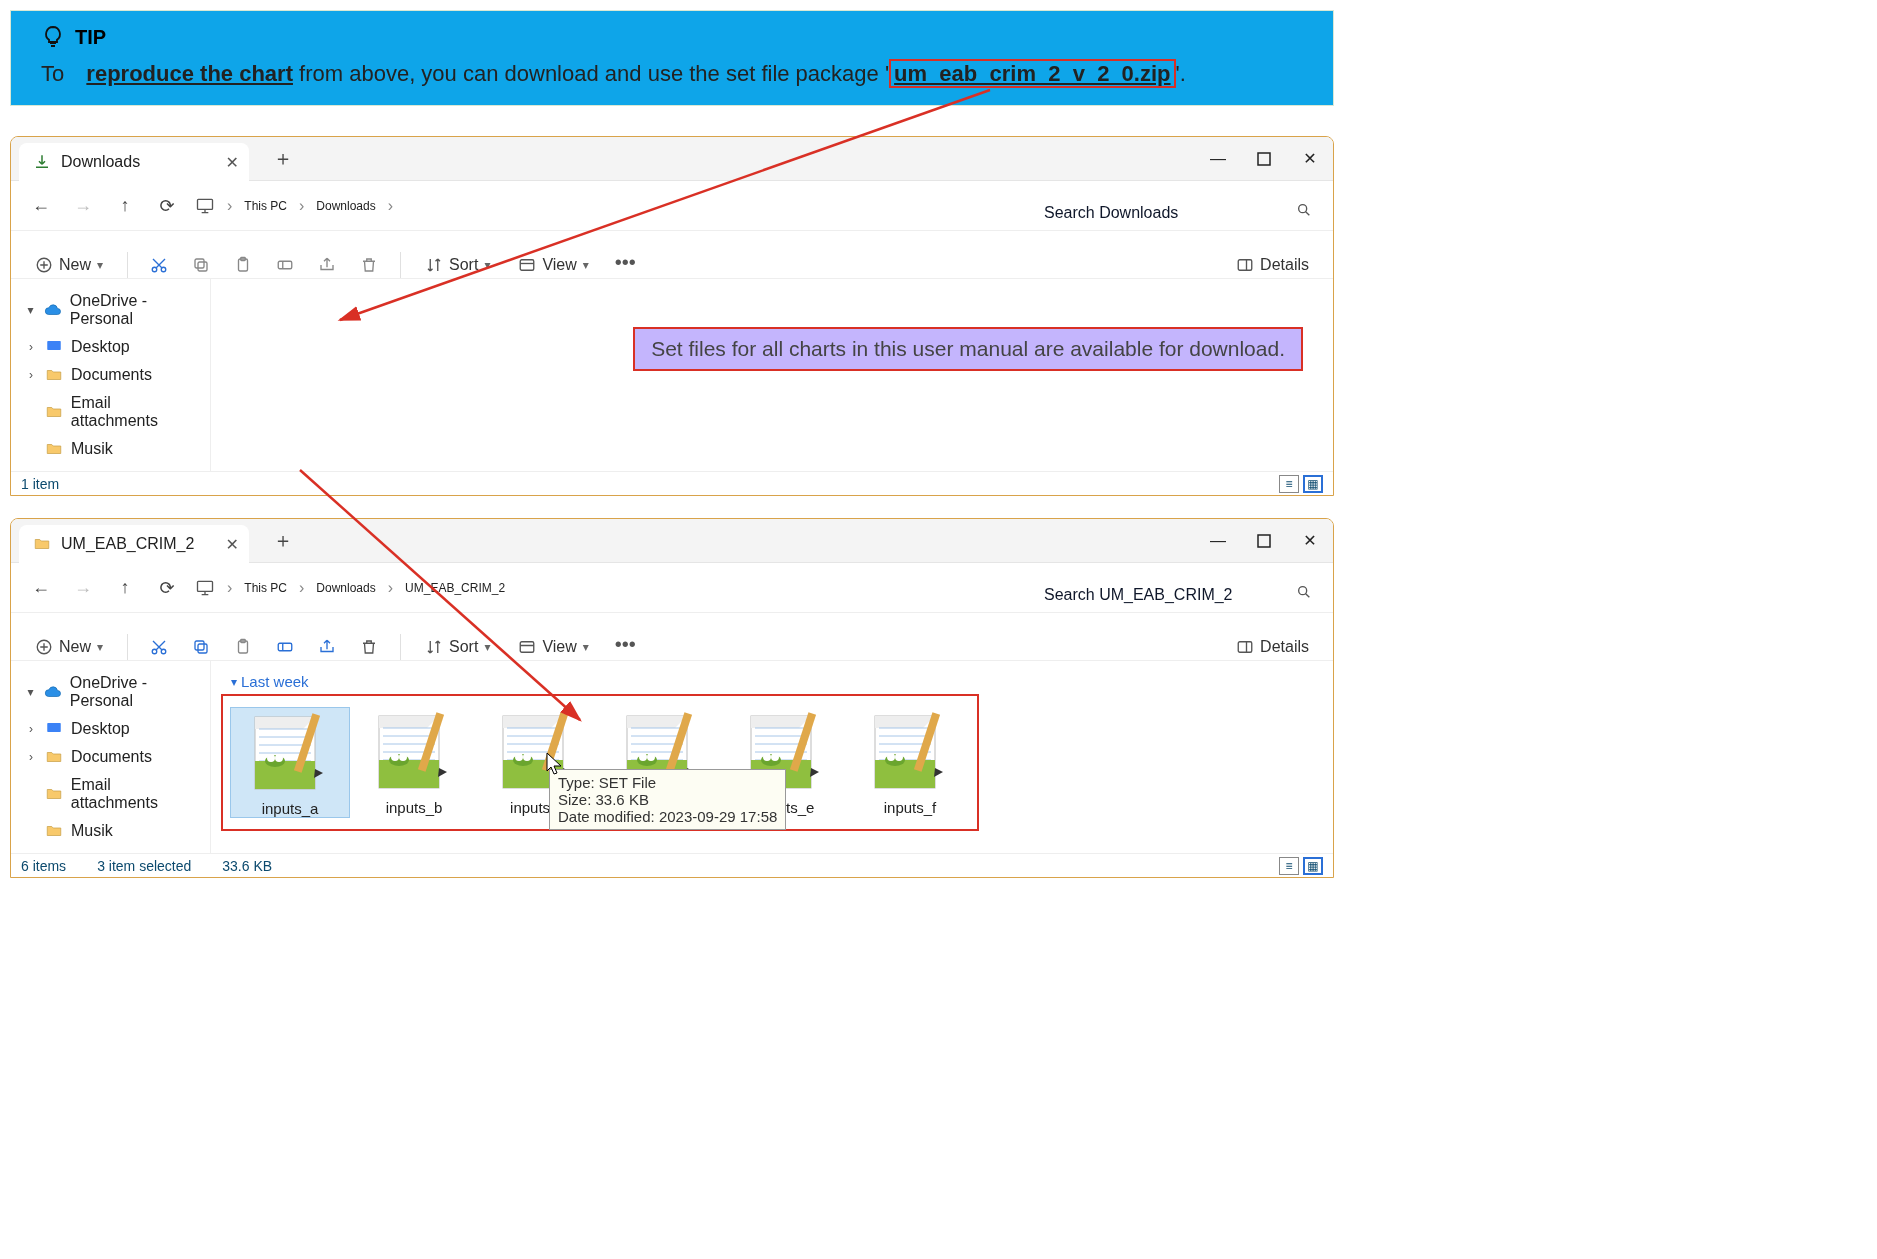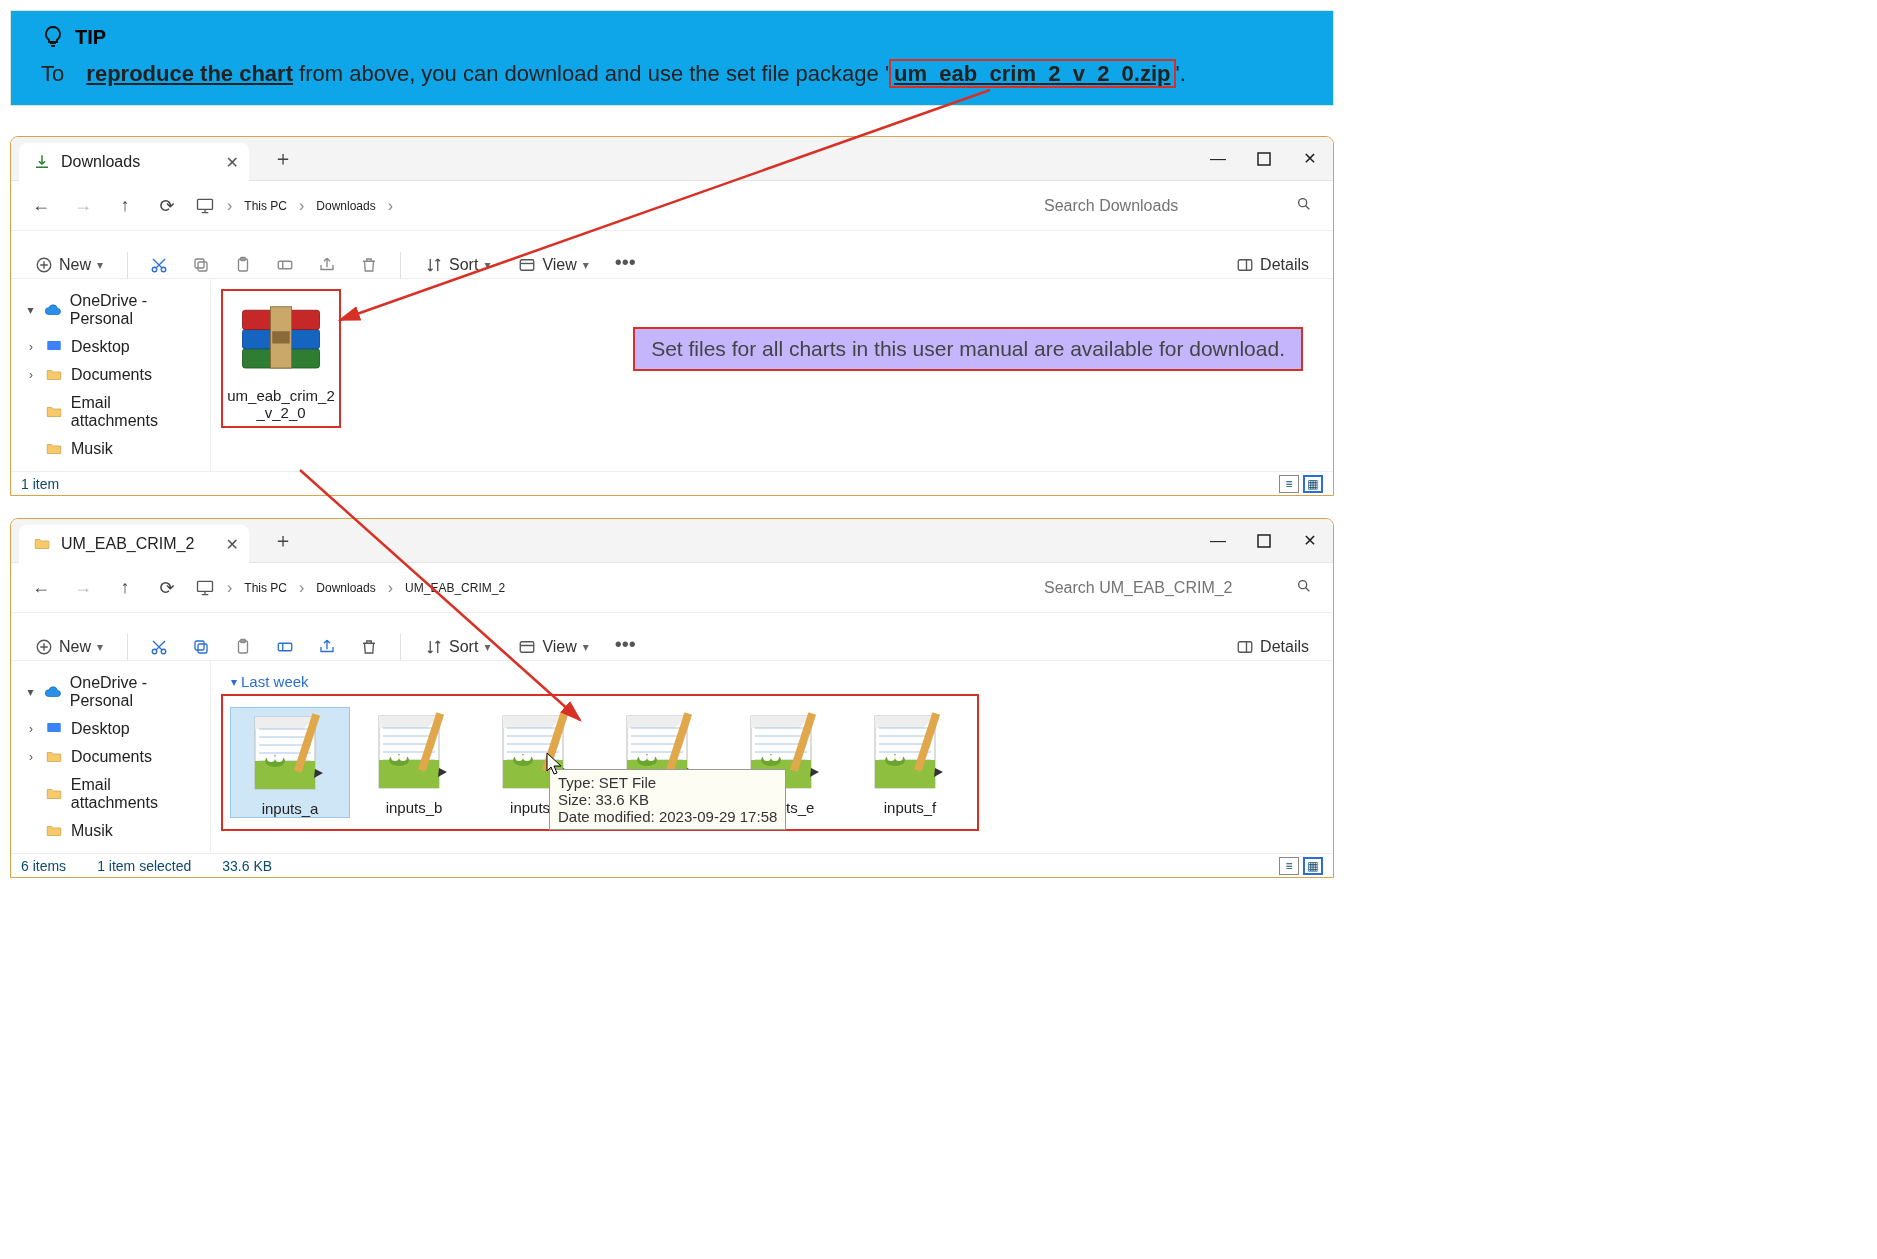--- a/index.html
+++ b/index.html
@@ -23,21 +23,21 @@
   .newtab { width: 32px; height: 32px; display: flex; align-items: center; justify-content: center; margin-left: 18px; font-size: 20px; color: #444; }
   .win-controls { margin-left: auto; display: flex; }
   .win-btn { width: 46px; height: 44px; display: flex; align-items: center; justify-content: center; color: #222; }
 
   .navbar { display: flex; align-items: center; height: 50px; padding: 0 10px; gap: 2px; border-bottom: 1px solid #eee; }
   .nav-btn { width: 40px; height: 34px; display: flex; align-items: center; justify-content: center; color: #444; font-size: 18px; }
   .nav-btn.disabled { color: #bbb; }
   .crumbs { flex: 1; display: flex; align-items: center; gap: 12px; padding-left: 6px; }
   .crumb { font-size: 12px; color: #222; }
   .crumb-sep { color: #888; }
-  .search { width: 290px; height: 34px; border: 1px solid transparent; display: flex; align-items: center; padding: 0 10px; color: #737373; font-size: 16px; margin-left: 10px; }
+  .search { width: 290px; height: 34px; border: 1px solid transparent; display: flex; align-items: flex-end; padding: 0 10px; color: #0f172a; font-size: 16px; margin-left: 10px; }
   .search-icon { margin-left: auto; color: #555; }
 
   .cmdbar { display: flex; align-items: flex-end; height: 48px; padding: 0 14px; gap: 8px; border-bottom: 1px solid #eee; }
   .cmd { display: flex; align-items: center; gap: 6px; padding: 4px 10px; font-size: 16px; color: #333; border-radius: 4px; }
   .cmd svg { width: 18px; height: 18px; }
   .cmd .caret { font-size: 12px; color: #666; }
   .cmd-sep { width: 1px; height: 26px; background: #e0e0e0; margin: 0 6px; }
   .cmd-right { margin-left: auto; }
   .cmd.iconbtn { padding: 4px 8px; color: #777; }
   .cmd.iconbtn.blue svg { stroke:#2a6fd6; }
@@ -238,32 +238,20 @@
           </div>
         <div class="side-item">
             <span class="chev hidden">›</span>
             <svg viewBox="0 0 24 24" class="folder-ico">
               <path d="M3 6h6l2 2h10v10H3z"></path>
             </svg>
             <span>Musik</span>
           </div>
       </div>
       <div class="content">
-        <div class="file-item red-outline" style="padding:4px;">
-          <div class="thumb">
-            <svg class="rar-books" viewBox="0 0 100 80">
-              <rect x="6" y="50" width="88" height="22" rx="3" fill="#2e7d32" stroke="#1b5e20"></rect>
-              <rect x="6" y="28" width="88" height="22" rx="3" fill="#1565c0" stroke="#0d47a1"></rect>
-              <rect x="6" y="6" width="88" height="22" rx="3" fill="#c62828" stroke="#8e1b1b"></rect>
-              <rect x="38" y="2" width="24" height="70" fill="#c9a86a" stroke="#8a6a3a"></rect>
-              <rect x="40" y="30" width="20" height="14" fill="#8a6a3a"></rect>
-            </svg>
-          </div>
-          <div class="fname">um_eab_crim_2_v_2_0</div>
-        </div>
         <div class="note-box"><span>Set files for all charts in this user manual are available for download.</span></div>
       </div>
     </div>
     <div class="statusbar">
       <span>1 item</span>
       <div class="views">
         <span>≡</span>
         <span class="active">▦</span>
       </div>
     </div>
@@ -568,21 +556,21 @@
           </svg>
         <div class="tooltip-pop">
           <div>Type: SET File</div>
           <div>Size: 33.6 KB</div>
           <div>Date modified: 2023-09-29 17:58</div>
         </div>
       </div>
     </div>
     <div class="statusbar">
       <span>6 items</span>
-      <span>1 item selected</span>
+      <span>3 item selected</span>
       <span>33.6 KB</span>
       <div class="views">
         <span>≡</span>
         <span class="active">▦</span>
       </div>
     </div>
   </div>
 
   <svg class="arrow-layer" width="1334" height="900">
     <defs>

